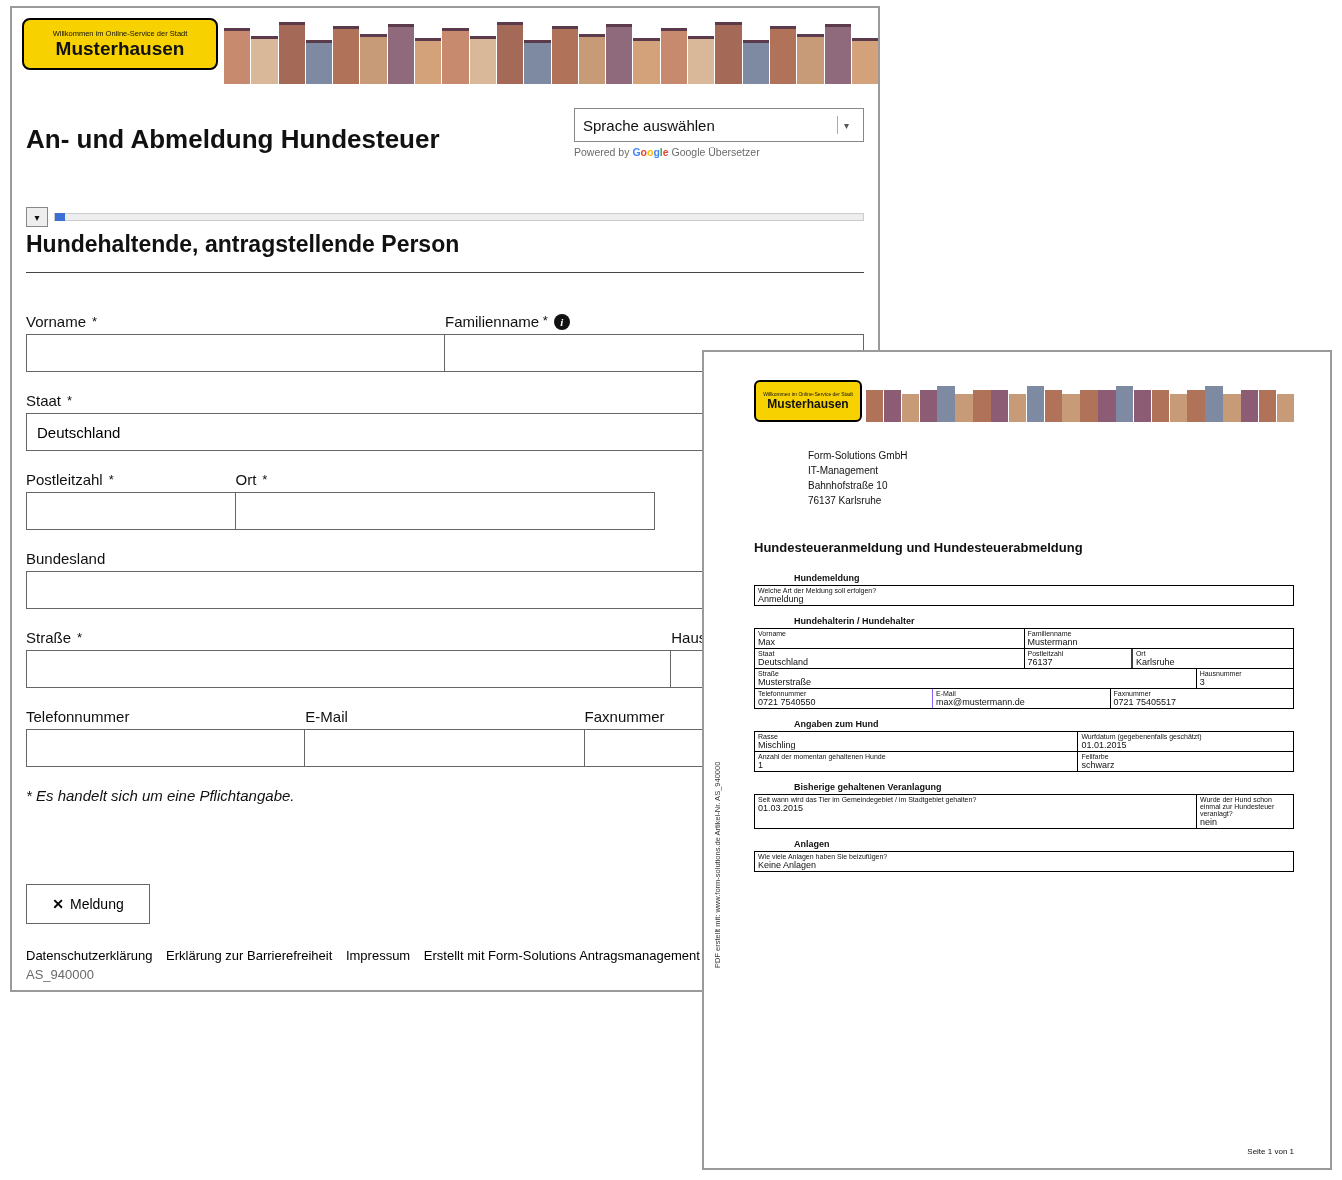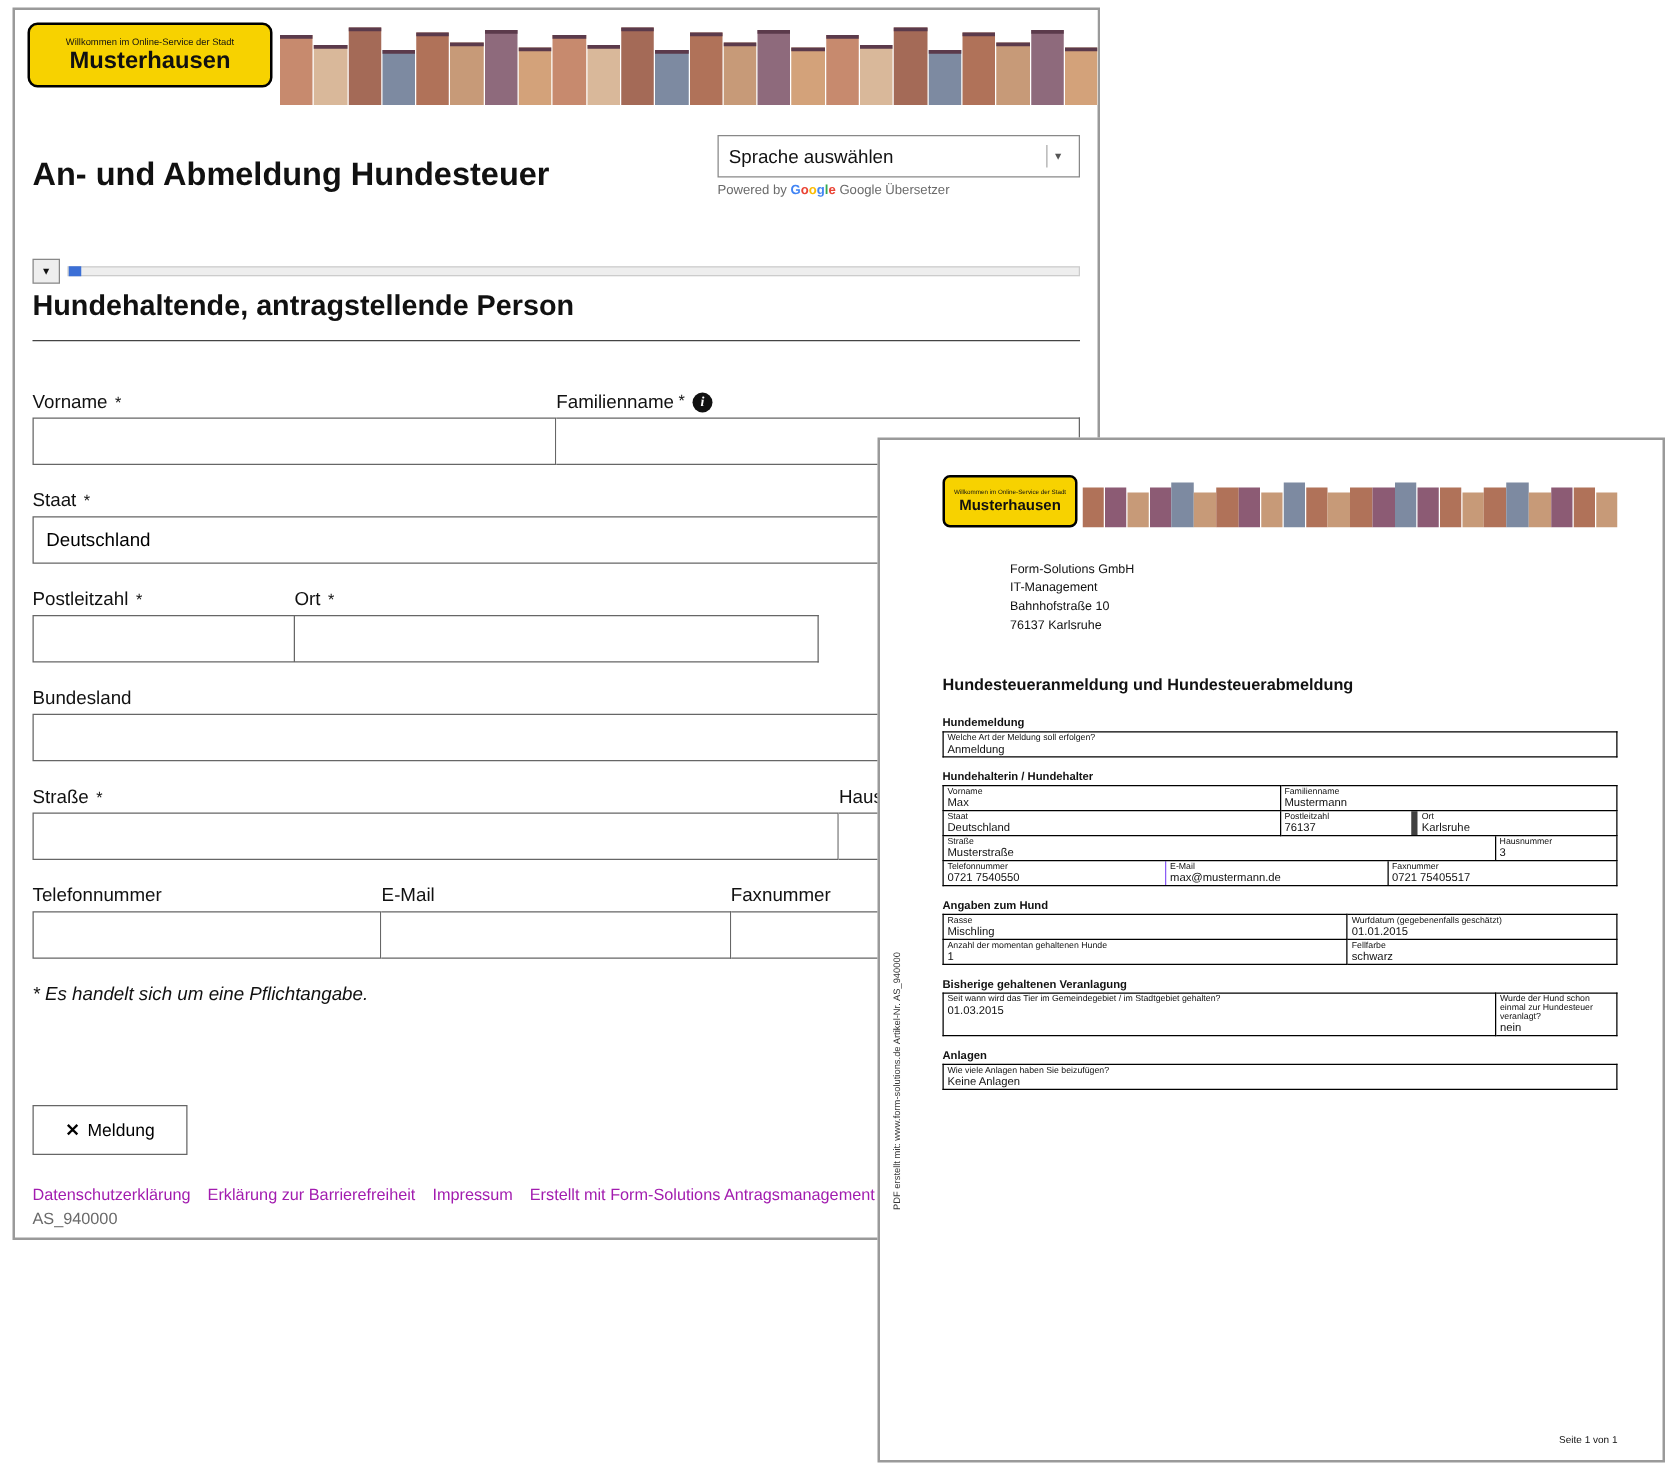--- a/index.html
+++ b/index.html
@@ -92,21 +92,21 @@
   .info-badge{ width:16px;height:16px;border-radius:50%;background:#111;color:#fff;font-size:11px;display:inline-flex;align-items:center;justify-content:center;font-family:Georgia,serif;font-style:italic;font-weight:bold;}
   .input { height:38px; border:1px solid #666; padding:0 10px; font-size:15px; outline:none; }
   .group { margin-bottom: 20px; }
 
   .mandatory-note { font-style: italic; font-size:15px; margin-top:10px; }
 
   .abort-btn{ margin-top:80px; width:124px; height:40px; border:1px solid #666; background:#fff; font-size:14px; display:flex; align-items:center; justify-content:center; gap:6px; cursor:pointer;}
   .abort-btn .x{font-weight:700;}
 
   .footer { margin-top: 24px; font-size:13px; }
-  .footer a{ color:#a21caf; text-decoration:none; margin-right:10px;text-align:right;}
+  .footer a{ color:#000000; text-decoration:none; margin-right:10px;text-align:right;}
   .footer .code{ color:#6a6a6a; margin-top:4px; display:block;}
 
   
   .pdf-doc {
     position:absolute;
     right: 10px;
     top: 350px;
     width: 630px;
     height: 820px;
     border:2px solid #9a9a9a;
@@ -119,21 +119,21 @@
   .pdf-sign{ width:108px; background:#f7d200; border:2px solid #000; border-radius:6px; display:flex; flex-direction:column; align-items:center; justify-content:center; }
   .pdf-sign .s{font-size:5px;} .pdf-sign .b{font-size:12px;font-weight:700;}
   .pdf-illus{ flex:1; margin-left:4px; display:flex; align-items:flex-end; gap:0.5px; overflow:hidden;}
   .pb{ height:32px; flex:1; background:#b07259;}
   .pb:nth-child(even){background:#8c5b74;}
   .pb:nth-child(3n){background:#c79a78; height:28px;}
   .pb:nth-child(5n){background:#7d8aa1; height:36px;}
 
   .pdf-address{ margin-left:54px; margin-bottom:32px; font-size:10px; line-height:1.5;}
   .pdf-title{ font-size:13px; font-weight:700; margin-bottom:18px;}
-  .pdf-section-h{ font-size:9px; font-weight:700; margin-top:10px; margin-bottom:2px;}
+  .pdf-section-h{ font-size:9px; font-weight:700; margin-top:10px; margin-bottom:2px;margin-left:40px;}
   .pdf-table{ width:100%; border-collapse:collapse; margin-bottom:6px;}
   .pdf-table td{ border:1px solid #000; padding:1px 3px; vertical-align:top;}
   .pdf-lbl{ font-size:7px; }
   .pdf-val{ font-size:9px; }
 
   .pdf-side-text{
     position:absolute; left:18px; bottom:200px;
     transform: rotate(-90deg); transform-origin:left bottom;
     font-size:7.5px; color:#333; white-space:nowrap;
   }
@@ -361,21 +361,21 @@
     </tr>
     <tr>
       <td style="width:40%">
             <div class="pdf-lbl">Staat</div>
             <div class="pdf-val">Deutschland</div>
           </td>
       <td style="padding:0">
         <table style="width:100%;border-collapse:collapse">
           <tbody>
                 <tr>
-                  <td style="width:40%;border:none;border-right:5px solid #404040;padding:1px 3px">
+                  <td style="width:40%;border:none;border-right:2px solid #404040;padding:1px 3px">
                     <div class="pdf-lbl">Postleitzahl</div>
                     <div class="pdf-val">76137</div>
                   </td>
               <td style="border:none;padding:1px 3px">
                     <div class="pdf-lbl">Ort</div>
                     <div class="pdf-val">Karlsruhe</div>
                   </td>
                 </tr>
         </tbody>
             </table>

